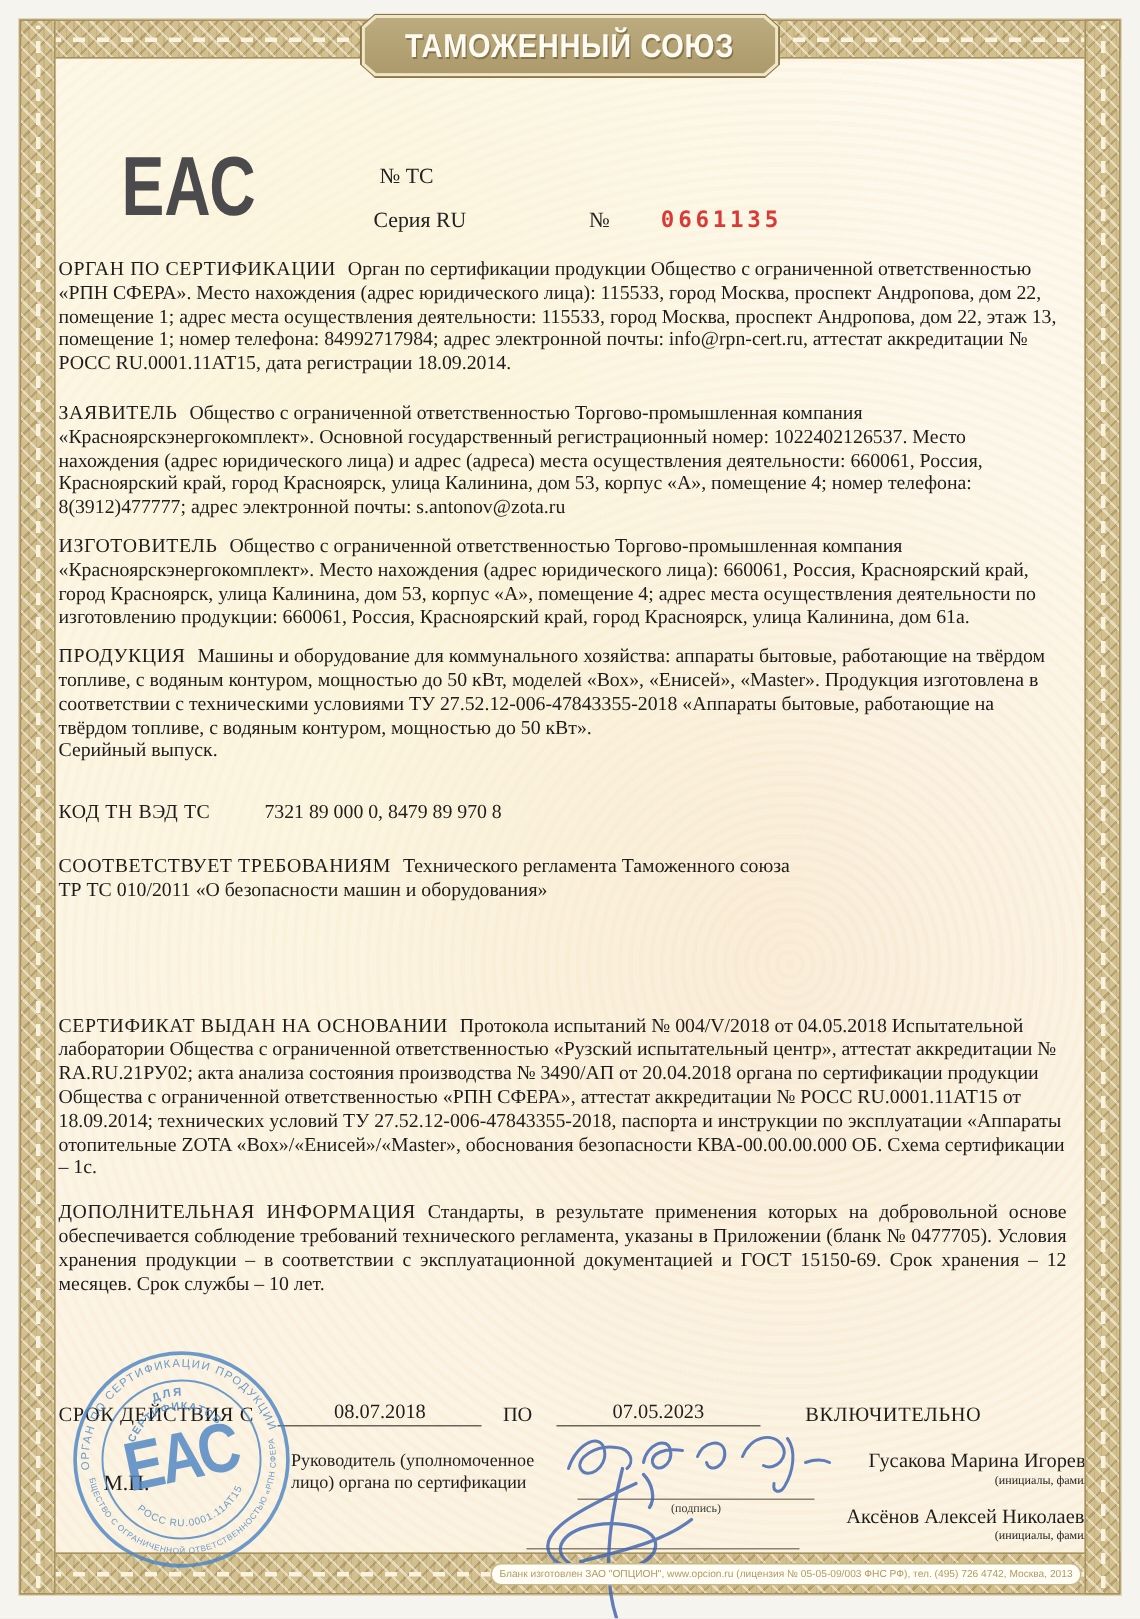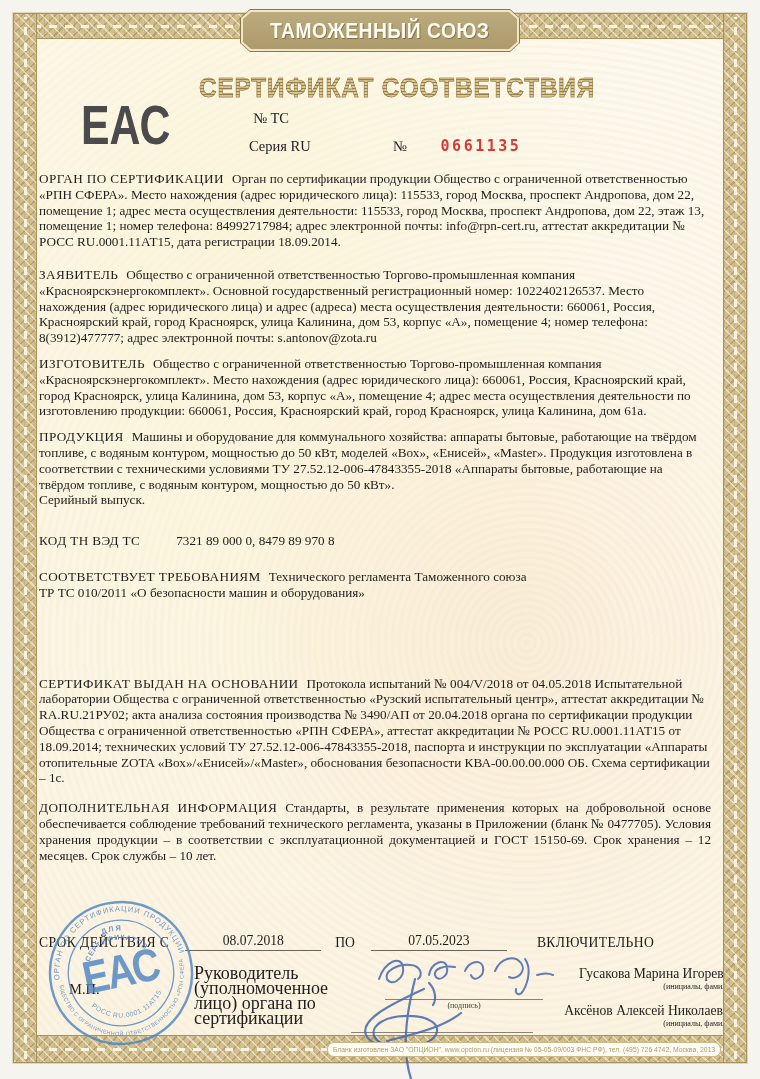--- a/index.html
+++ b/index.html
@@ -65,21 +65,21 @@
   .p8{margin-top:14px !important;text-align:justify;}
   
   .validity{position:absolute;left:26px;top:920px;width:680px;display:flex;align-items:flex-end;z-index:1;
     font-size:13.6px;color:#1e1d1b;}
   .validity .lbl{letter-spacing:.4px;}
   .validity .date{width:136px;text-align:center;border-bottom:1px solid #6b6458;margin-left:16px;padding-bottom:1px;}
   .validity .po{margin-left:14px;}
   .validity .incl{margin-left:30px;letter-spacing:.4px;}
   
   .mp{position:absolute;left:56px;top:968px;font-size:14.5px;color:#1e1d1b;z-index:2;}
-  .role{position:absolute;left:181px;width:190px;font-size:18px;line-height:15px;color:#1e1d1b;white-space:pre-line;z-index:1;}
+  .role{position:absolute;left:181px;width:190px;font-size:12px;line-height:15px;color:#1e1d1b;white-space:pre-line;z-index:1;}
   .role.head{top:953px;}
   .role.expert{top:992px;}
   .sigline{position:absolute;height:0;border-bottom:1px solid #8a8274;z-index:1;}
   .sigline.head{left:372px;top:986px;width:158px;}
   .sigline.expert{left:338px;top:1019px;width:182px;}
   .sigcap{position:absolute;font-size:8px;color:#3c3a35;text-align:center;z-index:1;}
   .sigcap.head{left:372px;top:988px;width:158px;}
   .sigcap.expert{left:338px;top:1021px;width:182px;}
   .sname{position:absolute;left:524px;width:200px;text-align:right;font-size:13.6px;color:#1e1d1b;z-index:1;}
   .sname .cap{font-size:8px;display:block;margin-top:0;}
@@ -109,21 +109,20 @@
     <div class="plaque-outer">
       <div class="plaque-mid">
         <div class="plaque">
             <span>ТАМОЖЕННЫЙ СОЮЗ</span>
           </div>
       </div>
     </div>
 
     <div class="eac-top">ЕАС</div>
 
-    <div class="title"><span>СЕРТИФИКАТ СООТВЕТСТВИЯ</span></div>
 
     <div class="row-no">
         <span>№ ТС</span>
       </div>
 
     <div class="row-series">
         <span>Серия  RU</span>
         <span class="no">№</span>
         <span class="serial">0661135</span>
       </div>

